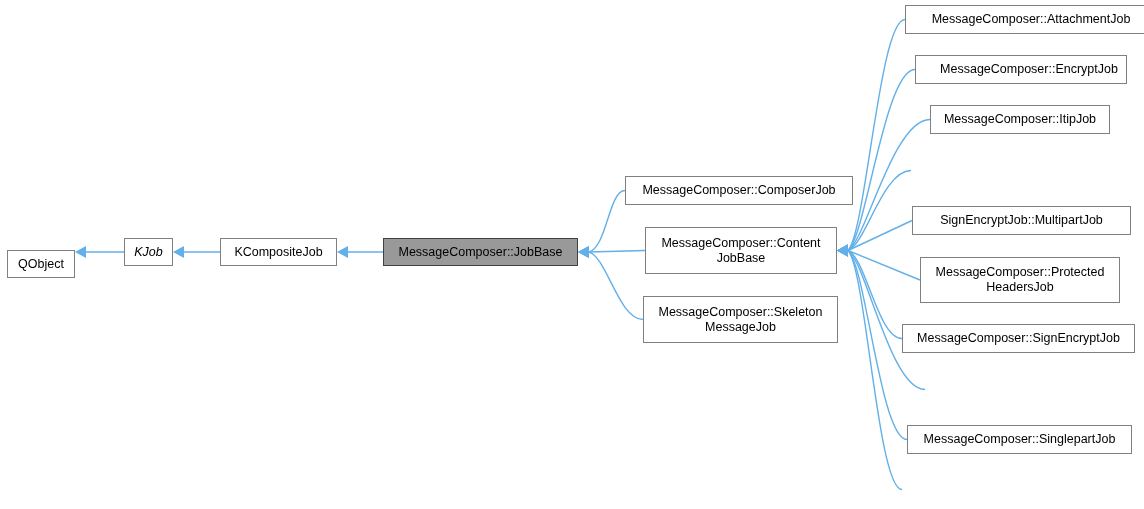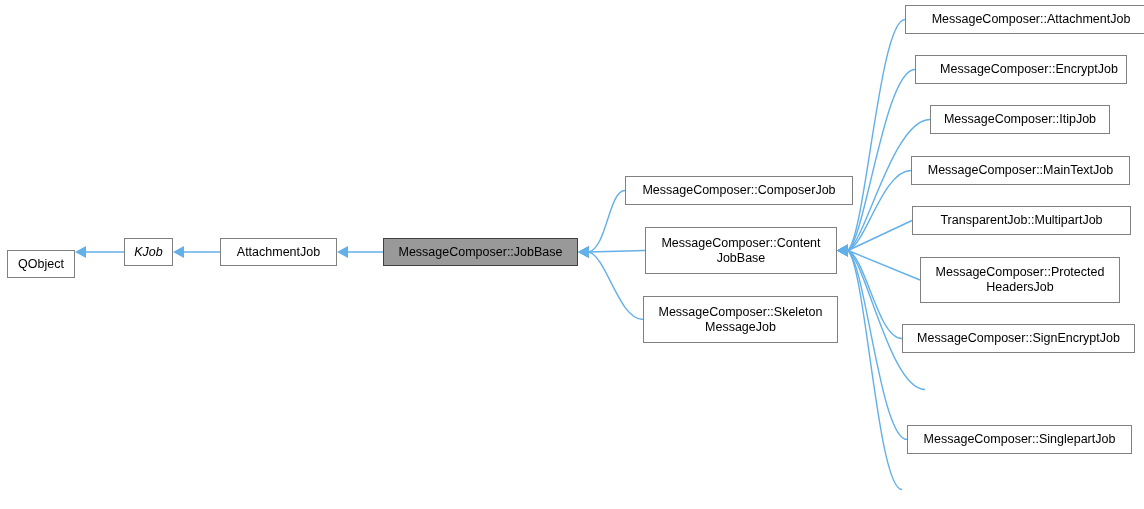--- a/index.html
+++ b/index.html
@@ -110,29 +110,28 @@
         <path d="M 907 439.5 C 880.45 439.5, 866 265.62, 848 250.5" fill="none" stroke="#63b0e8" stroke-width="1.4"></path>
         <polygon points="837,250.5 848,244.5 848,256.5" fill="#63b0e8"></polygon>
       </g>
       <g>
         <path d="M 902 489.5 C 877.7 489.5, 866 269.62, 848 250.5" fill="none" stroke="#63b0e8" stroke-width="1.4"></path>
         <polygon points="837,250.5 848,244.5 848,256.5" fill="#63b0e8"></polygon>
       </g>
     </svg>
 <div class="node" style="left: 7px; top: 250px; width: 68px; height: 28px;">QObject</div>
     <div class="node" style="left: 124px; top: 238px; width: 49px; height: 28px; font-style: italic;">KJob</div>
-    <div class="node" style="left: 220px; top: 238px; width: 117px; height: 28px;">AttachmentJob</div>
+    <div class="node" style="left: 220px; top: 238px; width: 117px; height: 28px;">KCompositeJob</div>
     <div class="node" style="left: 625px; top: 176px; width: 228px; height: 29px;">MessageComposer::ComposerJob</div>
     <div class="node highlight" style="left: 383px; top: 238px; width: 195px; height: 28px;">MessageComposer::JobBase</div>
     <div class="node" style="left: 645px; top: 227px; width: 192px; height: 47px;">MessageComposer::Content
 JobBase</div>
     <div class="node" style="left: 643px; top: 296px; width: 195px; height: 47px;">MessageComposer::Skeleton
 MessageJob</div>
     <div class="node" style="left: 905px; top: 5px; width: 252px; height: 29px;">MessageComposer::AttachmentJob</div>
     <div class="node" style="left: 915px; top: 55px; width: 212px; height: 29px; padding-left: 16px;">MessageComposer::EncryptJob</div>
     <div class="node" style="left: 930px; top: 105px; width: 180px; height: 29px;">MessageComposer::ItipJob</div>
-    <div class="node" style="left: 911px; top: 156px; width: 219px; height: 29px;">MessageComposer::MainTextJob</div>
-    <div class="node" style="left: 912px; top: 206px; width: 219px; height: 29px;">TransparentJob::MultipartJob</div>
+    <div class="node" style="left: 912px; top: 206px; width: 219px; height: 29px;">SignEncryptJob::MultipartJob</div>
     <div class="node" style="left: 920px; top: 257px; width: 200px; height: 46px;">MessageComposer::Protected
 HeadersJob</div>
     <div class="node" style="left: 902px; top: 324px; width: 233px; height: 29px;">MessageComposer::SignEncryptJob</div>
     <div class="node" style="left: 907px; top: 425px; width: 225px; height: 29px;">MessageComposer::SinglepartJob</div>
   </div>
 
 </body></html>

